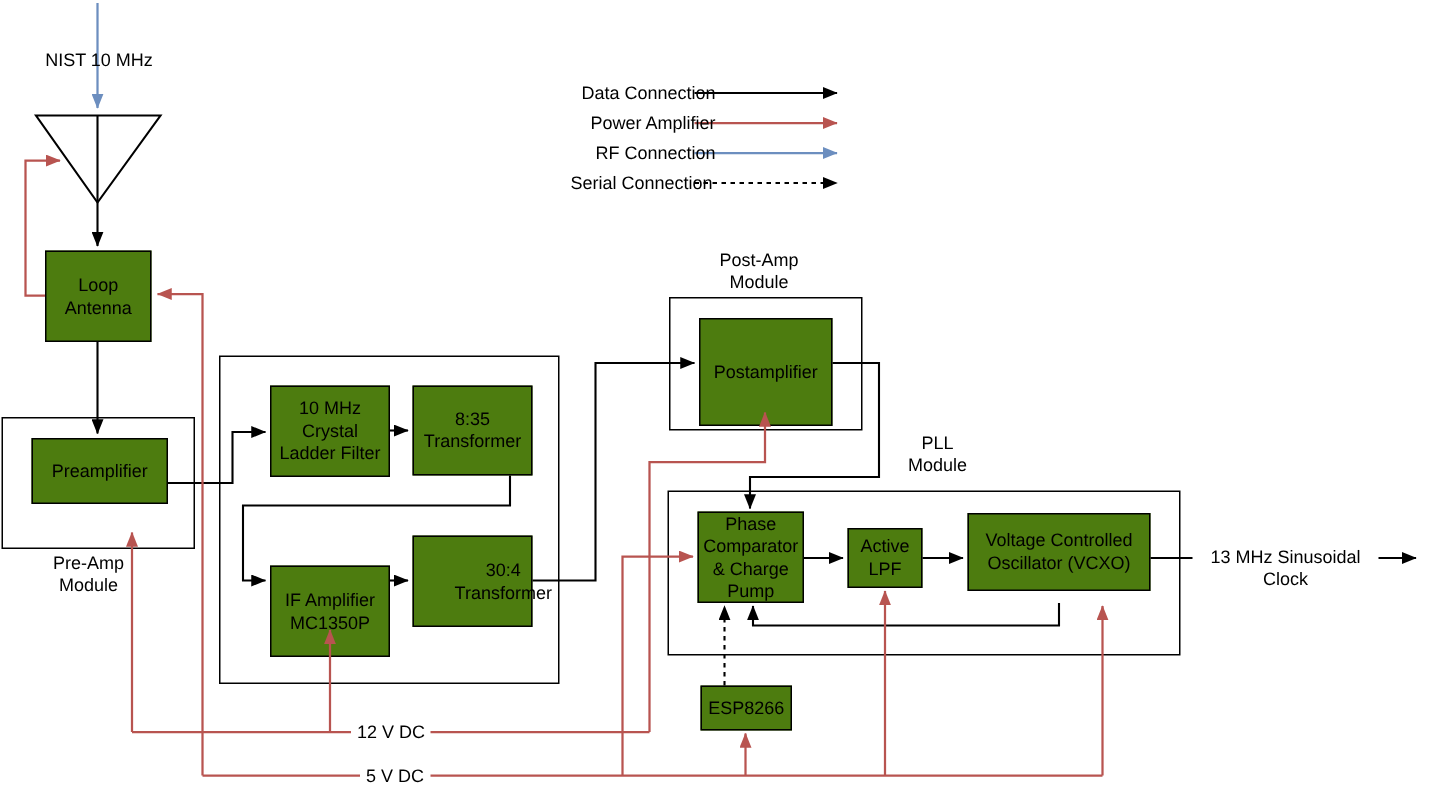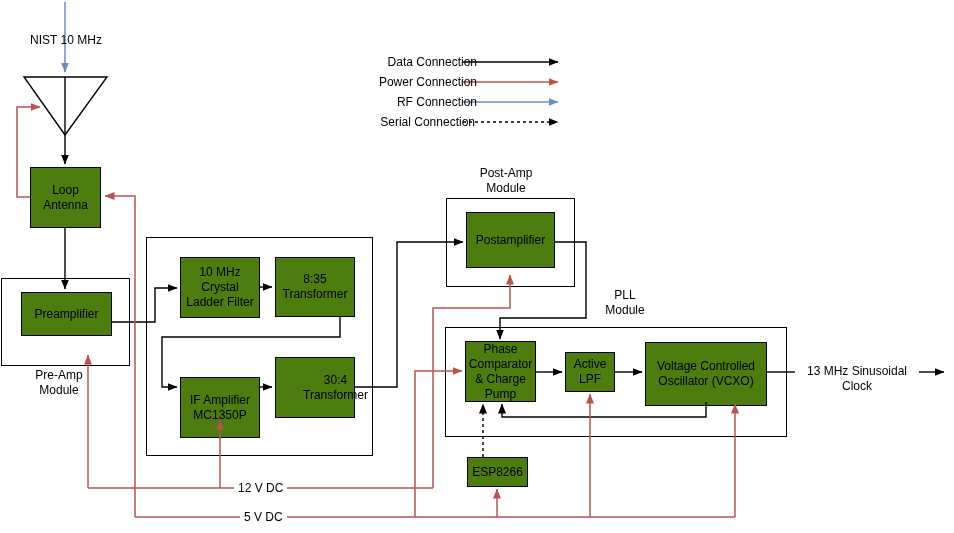--- a/index.html
+++ b/index.html
@@ -61,28 +61,28 @@
   <div class="box" style="left:21px;top:292px;width:91px;height:44px;">Preamplifier</div>
   <div class="box" style="left:180px;top:257px;width:80px;height:61px;">10 MHz
 Crystal
 Ladder Filter</div>
   <div class="box" style="left:275px;top:257px;width:80px;height:60px;">8:35
 Transformer</div>
   <div class="box" style="left:180px;top:357px;width:80px;height:61px;margin-top:20px;">IF Amplifier
 MC1350P</div>
   <div class="box" style="left:275px;top:357px;width:80px;height:61px;padding-left:41px;">30:4
 Transformer</div>
-  <div class="box" style="left:466px;top:212px;width:89px;height:56px;">Postamplifier</div>
+  <div class="box" style="left:466px;top:212px;width:89px;height:72px;">Postamplifier</div>
   <div class="box" style="left:465px;top:341px;width:71px;height:61px;">Phase
 Comparator
 &amp; Charge
 Pump</div>
   <div class="box" style="left:565px;top:352px;width:50px;height:40px;">Active
 LPF</div>
-  <div class="box" style="left:645px;top:342px;width:122px;height:64px;">Voltage Controlled
+  <div class="box" style="left:645px;top:342px;width:122px;height:52px;">Voltage Controlled
 Oscillator (VCXO)</div>
   <div class="box" style="left:467px;top:457px;width:61px;height:30px;">ESP8266</div>
 
   <svg class="wires" width="954" height="533" viewBox="0 0 954 533">
     <defs>
       <marker id="arr-data" markerUnits="userSpaceOnUse" markerWidth="10" markerHeight="8" refX="9.5" refY="4" orient="auto">
         <path class="mk-data" d="M0,0 L10,4 L0,8 Z"></path>
       </marker>
       <marker id="arr-power" markerUnits="userSpaceOnUse" markerWidth="10" markerHeight="8" refX="9.5" refY="4" orient="auto">
         <path class="mk-power" d="M0,0 L10,4 L0,8 Z"></path>
@@ -135,16 +135,16 @@
 Module</div>
   <div class="lbl" style="left:456px;top:166px;width:100px;">Post-Amp
 Module</div>
   <div class="lbl" style="left:575px;top:288px;width:100px;">PLL
 Module</div>
   <div class="lbl" style="left:793px;top:364px;width:128px;">13 MHz Sinusoidal Clock</div>
   <div class="lbl lbl-bg" style="left:234px;top:481px;">12 V DC</div>
   <div class="lbl lbl-bg" style="left:240px;top:510px;">5 V DC</div>
 
   <div class="lbl lbl-left" style="left:347px;top:55px;width:130px;">Data Connection</div>
-  <div class="lbl lbl-left" style="left:347px;top:75px;width:130px;">Power Connection</div>
+  <div class="lbl lbl-left" style="left:347px;top:75px;width:130px;">Power Amplifier</div>
   <div class="lbl lbl-left" style="left:347px;top:95px;width:130px;">RF Connection</div>
   <div class="lbl lbl-left" style="left:345px;top:115px;width:130px;">Serial Connection</div>
 </div>
 
 </body></html>

